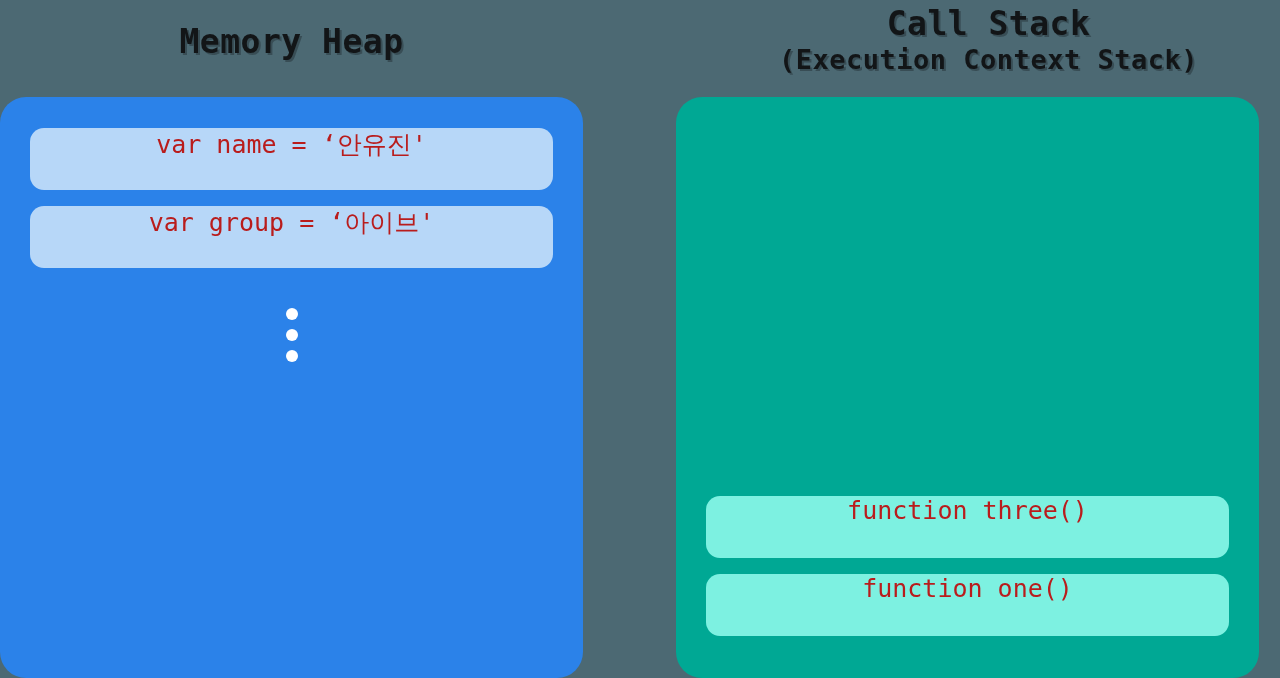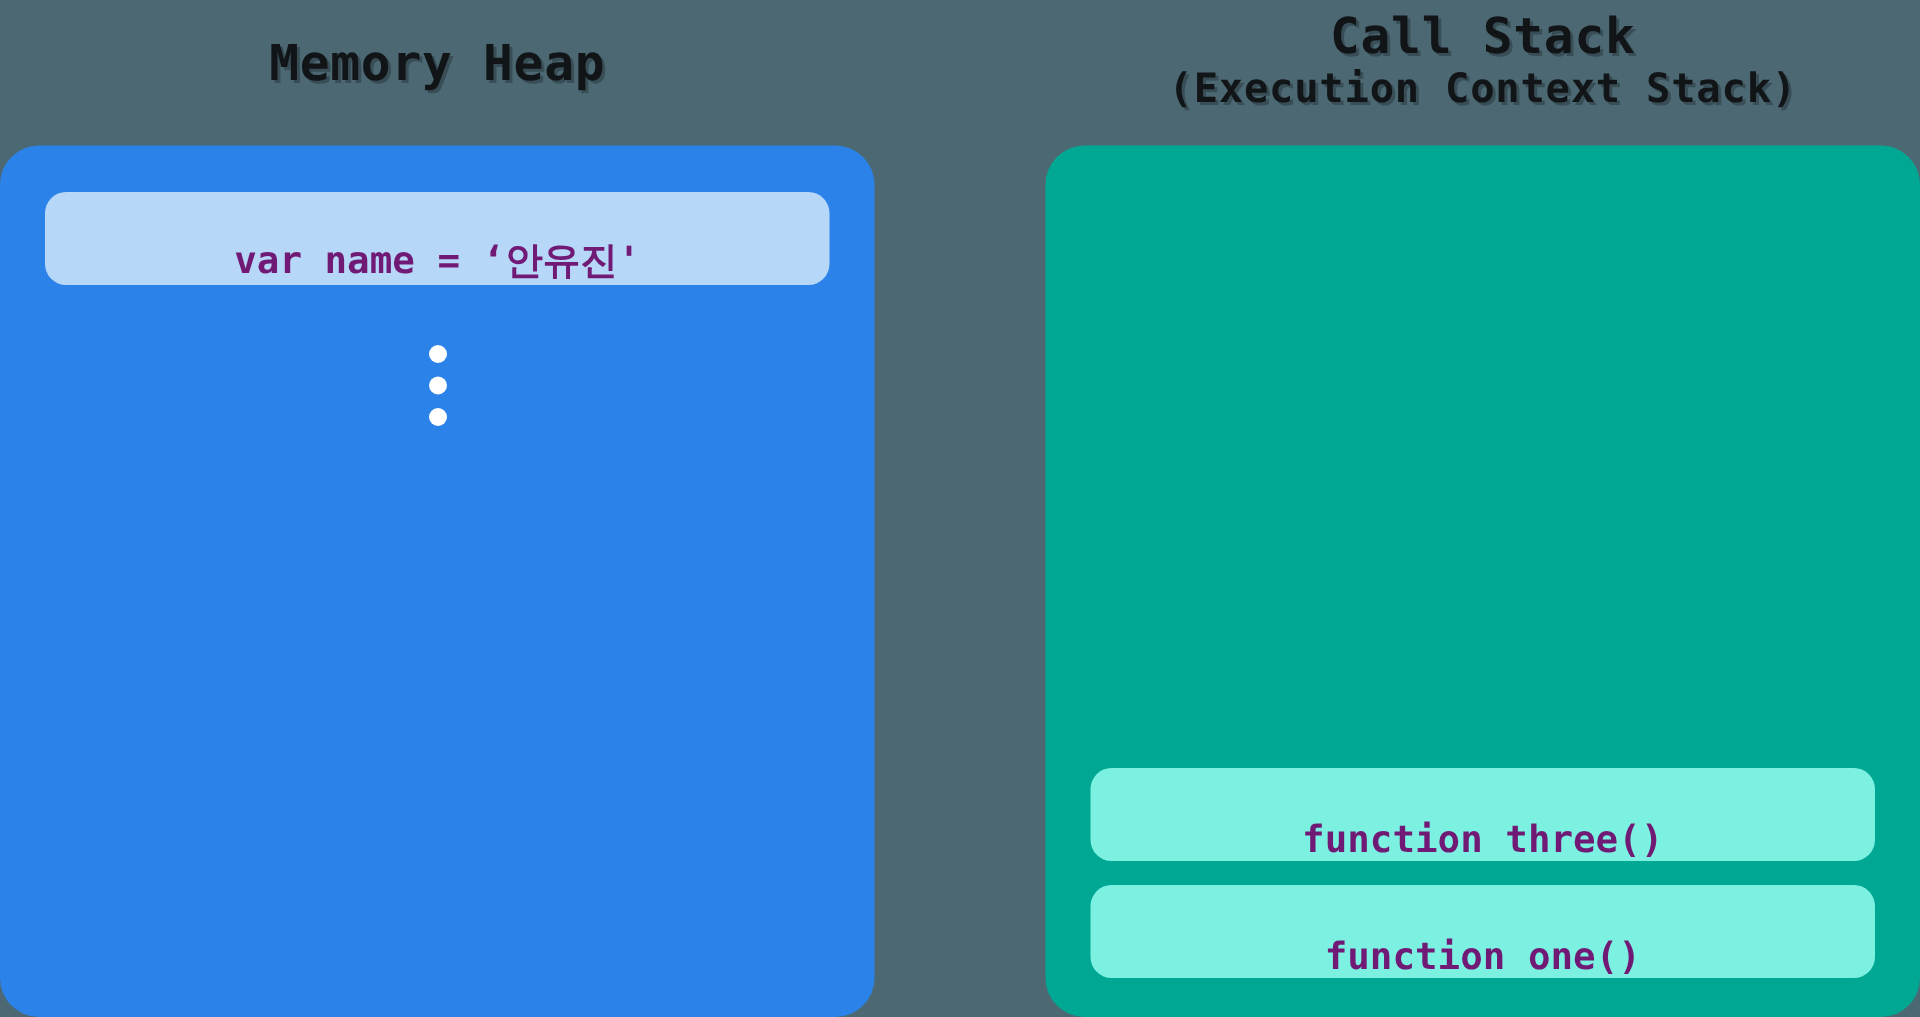--- a/index.html
+++ b/index.html
@@ -35,37 +35,37 @@
   .panel {
     position: absolute;
     top: 97px;
     width: 583px;
     height: 581px;
     border-radius: 26px;
     box-sizing: border-box;
   }
   .panel-heap { left: 0; background: #2b82e9; padding-top: 31px; }
   .panel-stack {
-    left: 697px; background: #00a894;
+    left: 676px; background: #00a894;
     display: flex; flex-direction: column;
     justify-content: flex-end;
     gap: 16px;
-    padding: 0 30px 26px 30px;
+    padding: 0 30px 42px 30px;
   }
 
   
   .item-box {
     height: 62px;
     border-radius: 14px;
     display: flex;
-    align-items: flex-end;
+    align-items: flex-start;
     justify-content: center;
     font-size: 25px;
-    font-weight: bold;
-    color: #701a75;
+    font-weight: normal;
+    color: #b91c1c;
     white-space: pre;
   }
   .mem-box {
     margin: 0 30px 16px 30px;
     background: #b7d7f8;
   }
   .frame-box {
     flex: 0 0 62px;
     background: #7df1e1;
   }
@@ -94,20 +94,23 @@
 
   <div class="title title-stack">
     <div class="line1">Call Stack</div>
     <div class="line2">(Execution Context Stack)</div>
   </div>
 
   <div class="panel panel-heap">
     <div class="item-box mem-box">
       <span>var name = ‘안유진'</span>
     </div>
+    <div class="item-box mem-box">
+      <span>var group = ‘아이브'</span>
+    </div>
     <div class="dots">
       <span class="dot"></span>
       <span class="dot"></span>
       <span class="dot"></span>
     </div>
   </div>
 
   <div class="panel panel-stack">
     <div class="item-box frame-box">
       <span>function three()</span>

